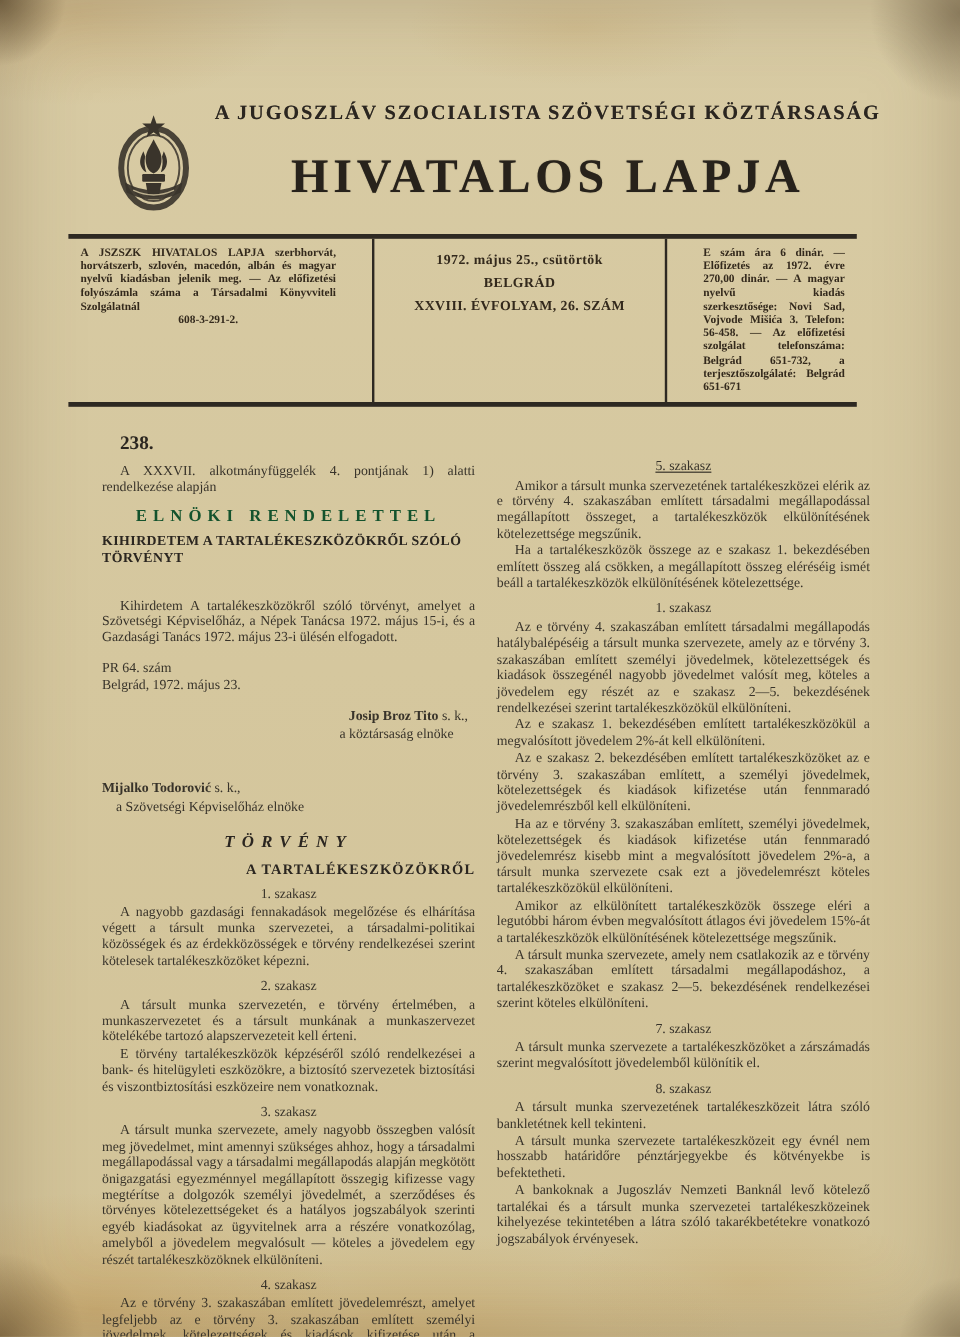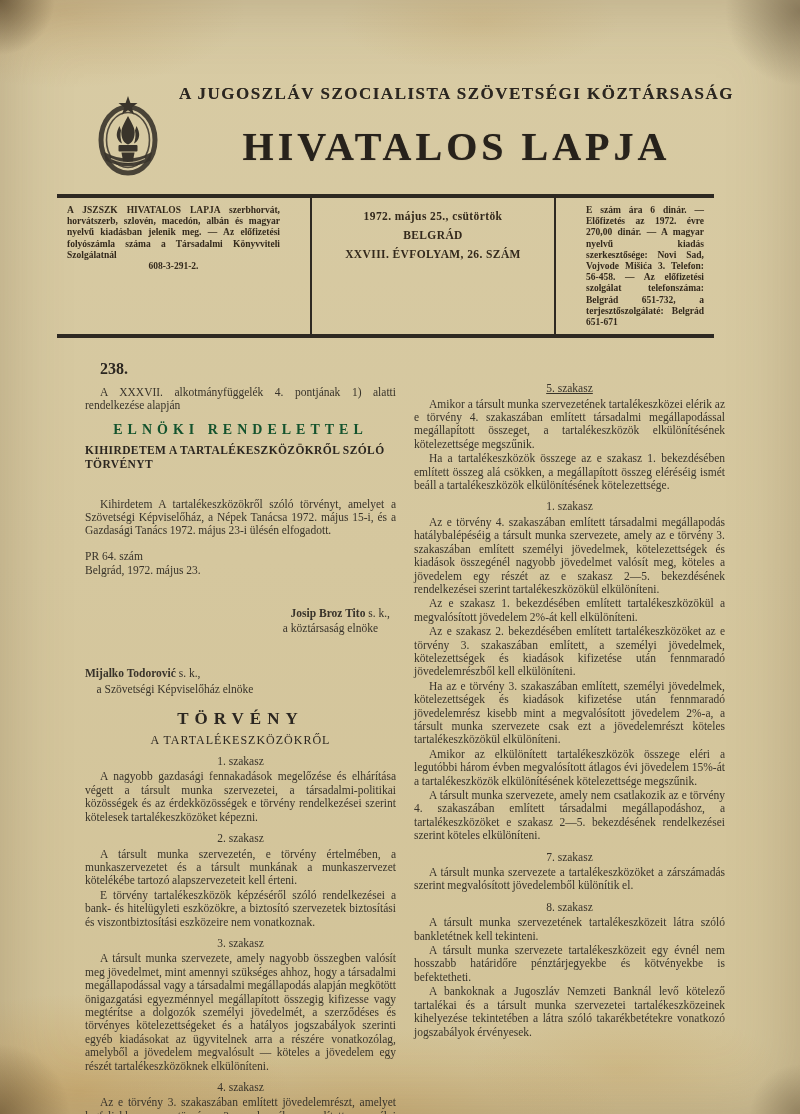--- a/index.html
+++ b/index.html
@@ -60,29 +60,29 @@
   .article-no{font-size:16px;font-weight:bold;margin:0 0 10px 15px;color:#2b2620;}
   .decree-h{
     text-align:center;font-size:14px;font-weight:bold;letter-spacing:5px;
     margin:11px 0 6px;color:#14532d;white-space:nowrap;
   }
   .decree-sub{text-align:left;font-size:11.5px;font-weight:bold;letter-spacing:.4px;margin:0 0 26px;color:#2b2620;line-height:1.25;}
   .ref{margin:0;text-indent:0;}
   .ref.first{margin-top:12px;}
   .ref + .ref{margin-top:1px;}
 
-  .sig{margin-top:29px;}
+  .sig{margin-top:12px;}
   .sig-name{font-weight:bold;}
   .sig-right{text-align:right;padding-right:6px;}
   .sig-right .sig-title{padding-right:12px;margin-top:2px;}
   .sig-left{margin-top:32px;}
   .sig-left .sig-title{width:180px;text-align:center;margin-top:2px;}
 
-  .law-title{text-align:center;font-size:17px;font-weight:bold;letter-spacing:6px;margin:16px 0 8px;color:#2b2620;}
-  .law-sub{text-align:center;font-size:12px;font-weight:normal;letter-spacing:1px;margin:0 0 6px;color:#2b2620;}
+  .law-title{text-align:center;font-size:14px;font-weight:bold;letter-spacing:6px;margin:16px 0 8px;color:#2b2620;font-style:italic;}
+  .law-sub{text-align:right;font-size:12px;font-weight:bold;letter-spacing:1px;margin:0 0 6px;color:#2b2620;}
 
   .sec-h{text-align:center;margin:8px 0 2px;text-indent:0;}
   .law-section:first-of-type .sec-h{margin-top:4px;}
   .col-right .law-section:first-of-type .sec-h{margin-top:20px;text-decoration:underline;}
 </style>
 </head>
 <body>
 
 <div class="page">
 

